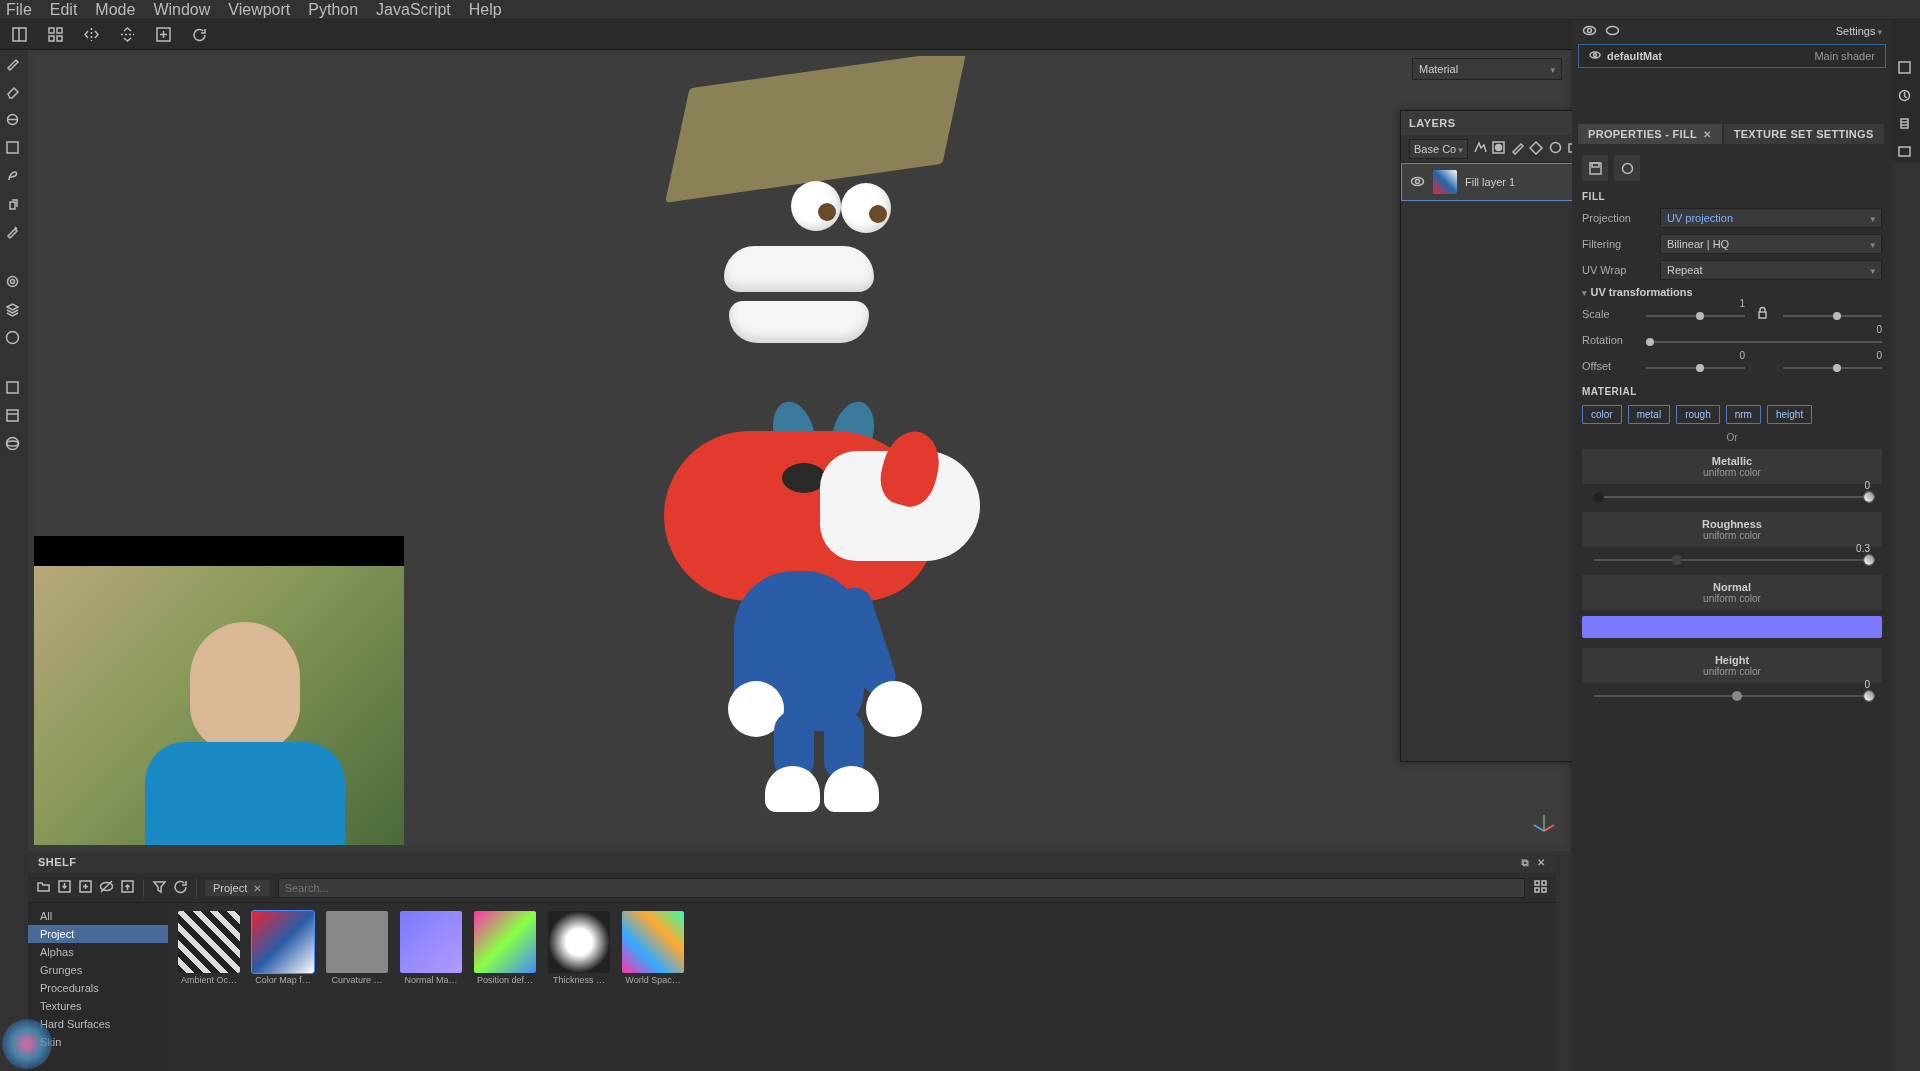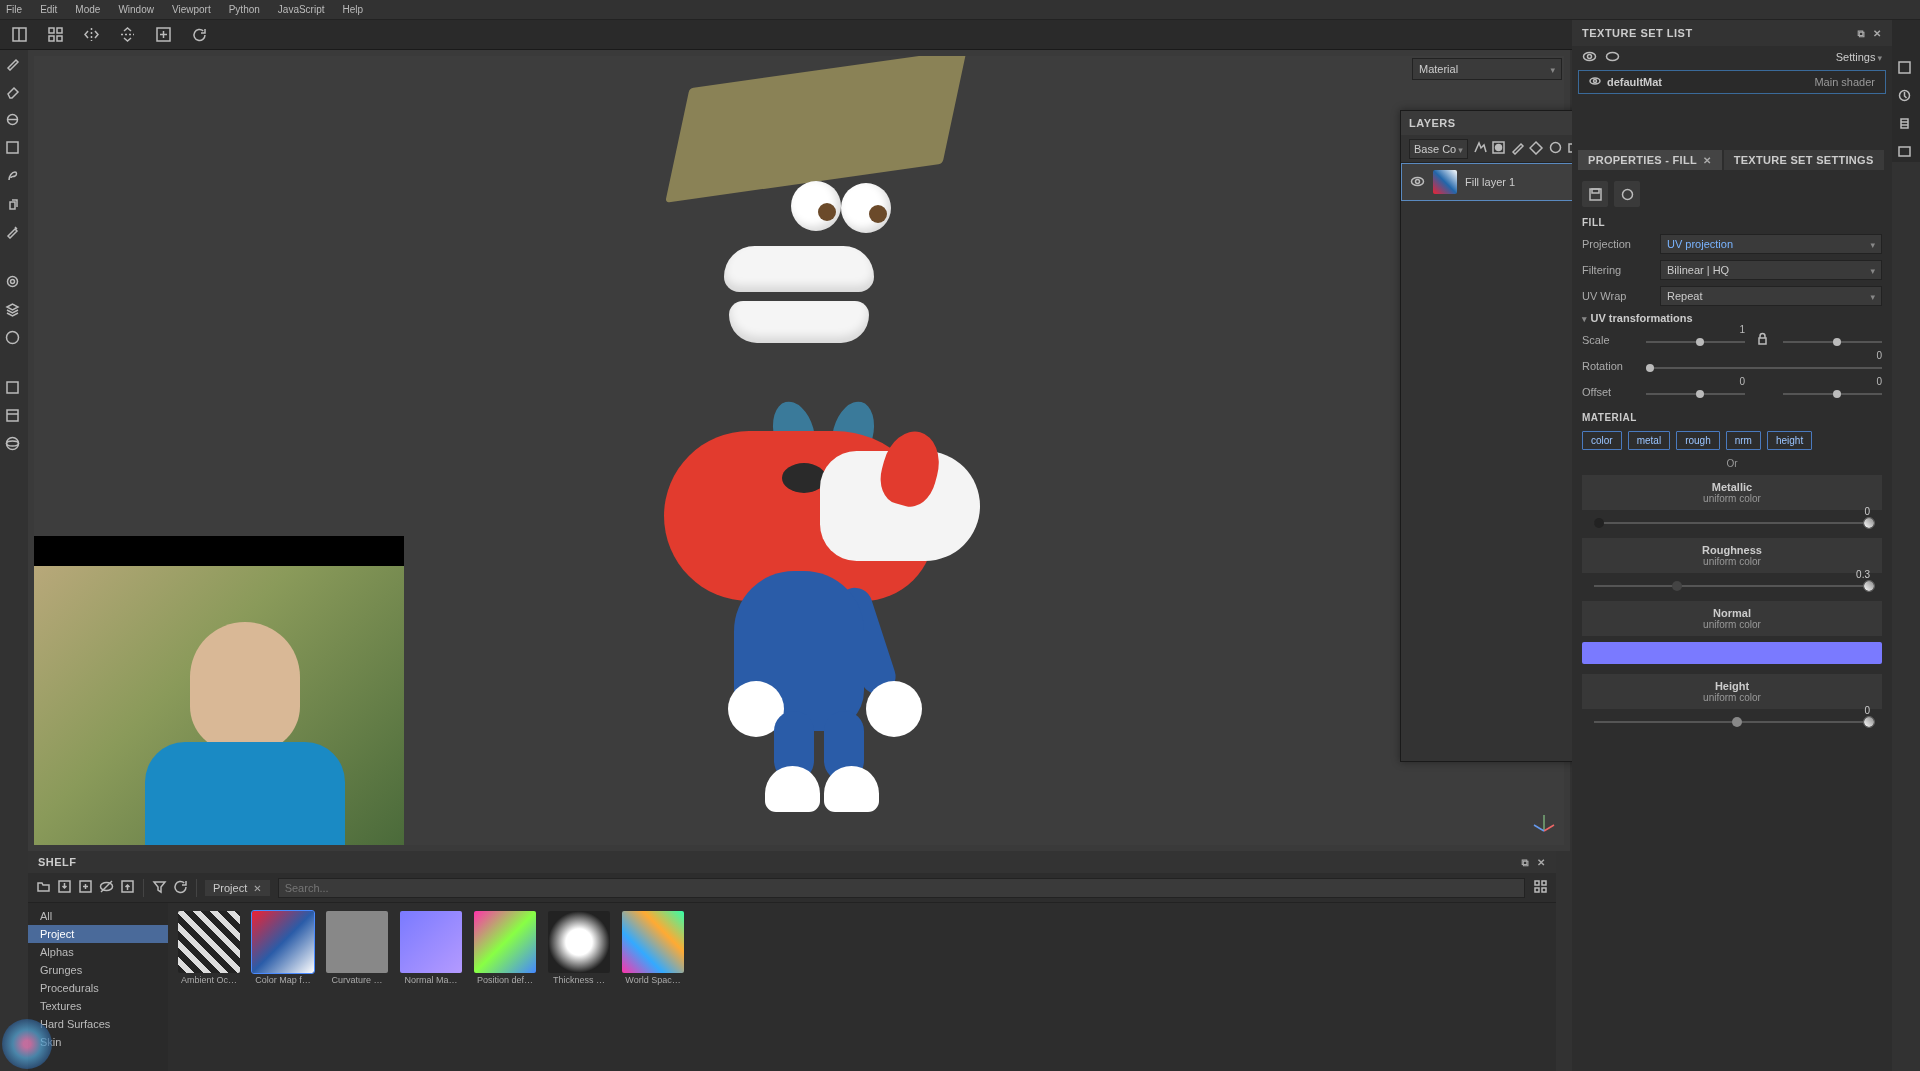--- a/index.html
+++ b/index.html
@@ -1,18 +1,18 @@
 <!DOCTYPE html>
 <html><head>
 <meta charset="utf-8">
 <style>
 * { margin:0; padding:0; box-sizing:border-box; font-family:"Segoe UI",Arial,sans-serif; font-size:11px; color:#ccc; user-select:none; }
 body { background:#323232; width:1920px; height:1071px; overflow:hidden; position:relative; }
 .menubar { height:20px; background:#323232; display:flex; align-items:center; padding:0 6px; gap:18px; border-bottom:1px solid #222; }
-.menubar span { color:#bbb; font-size:10px; }
+.menubar span { color:#bbb; font-size:16px; }
 .toolbar-main { height:30px; background:#2a2a2a; display:flex; align-items:center; padding:0 8px; gap:14px; border-bottom:1px solid #1a1a1a; }
 .tb-btn { width:22px; height:22px; display:flex; align-items:center; justify-content:center; color:#ccc; }
 .tb-btn svg { width:16px; height:16px; stroke:#ccc; fill:none; stroke-width:1.5; }
 .left-tool-rail { position:absolute; left:0; top:50px; width:28px; background:#323232; display:flex; flex-direction:column; align-items:center; gap:10px; padding-top:6px; }
 .left-tool-rail .tool { width:18px; height:18px; }
 .viewport { position:absolute; left:28px; top:50px; right:350px; bottom:220px; background:#3a3a3a; }
 .viewport-inner { position:absolute; inset:6px; background:#3d3d3d; overflow:hidden; }
 .character { position:absolute; left:50%; top:50%; transform:translate(-50%,-50%); width:420px; height:700px; }
 .hat { position:absolute; left:54%; top:-30px; width:280px; height:110px; background:#8a8256; transform:translateX(-50%) rotate(-8deg) skewX(-20deg); border-radius:4px; }
 .eye { position:absolute; width:50px; height:50px; background:#fff; border-radius:50%; box-shadow:inset -4px -4px 8px rgba(0,0,0,.15); }
@@ -369,27 +369,20 @@
       <div style="display:flex;align-items:center;gap:2px">
           <span>100</span>
           <span class="chev"></span>
         </div>
     </div>
   </div>
   <div style="height:560px"></div>
 </div>
 
 <div class="right-column">
-  <div class="tsl-header">
-    <span>TEXTURE SET LIST</span>
-    <div style="display:flex;gap:8px">
-        <span class="pop-out"></span>
-        <span class="close-x"></span>
-      </div>
-  </div>
   <div class="tsl-sub">
     <div style="display:flex;gap:8px">
       <span><svg class="ico">
             <ellipse cx="7.5" cy="7.5" rx="6" ry="4"></ellipse>
             <circle cx="7.5" cy="7.5" r="2"></circle>
           </svg></span>
       <span><svg class="ico">
             <ellipse cx="7.5" cy="7.5" rx="6" ry="4"></ellipse>
           </svg></span>
     </div>

